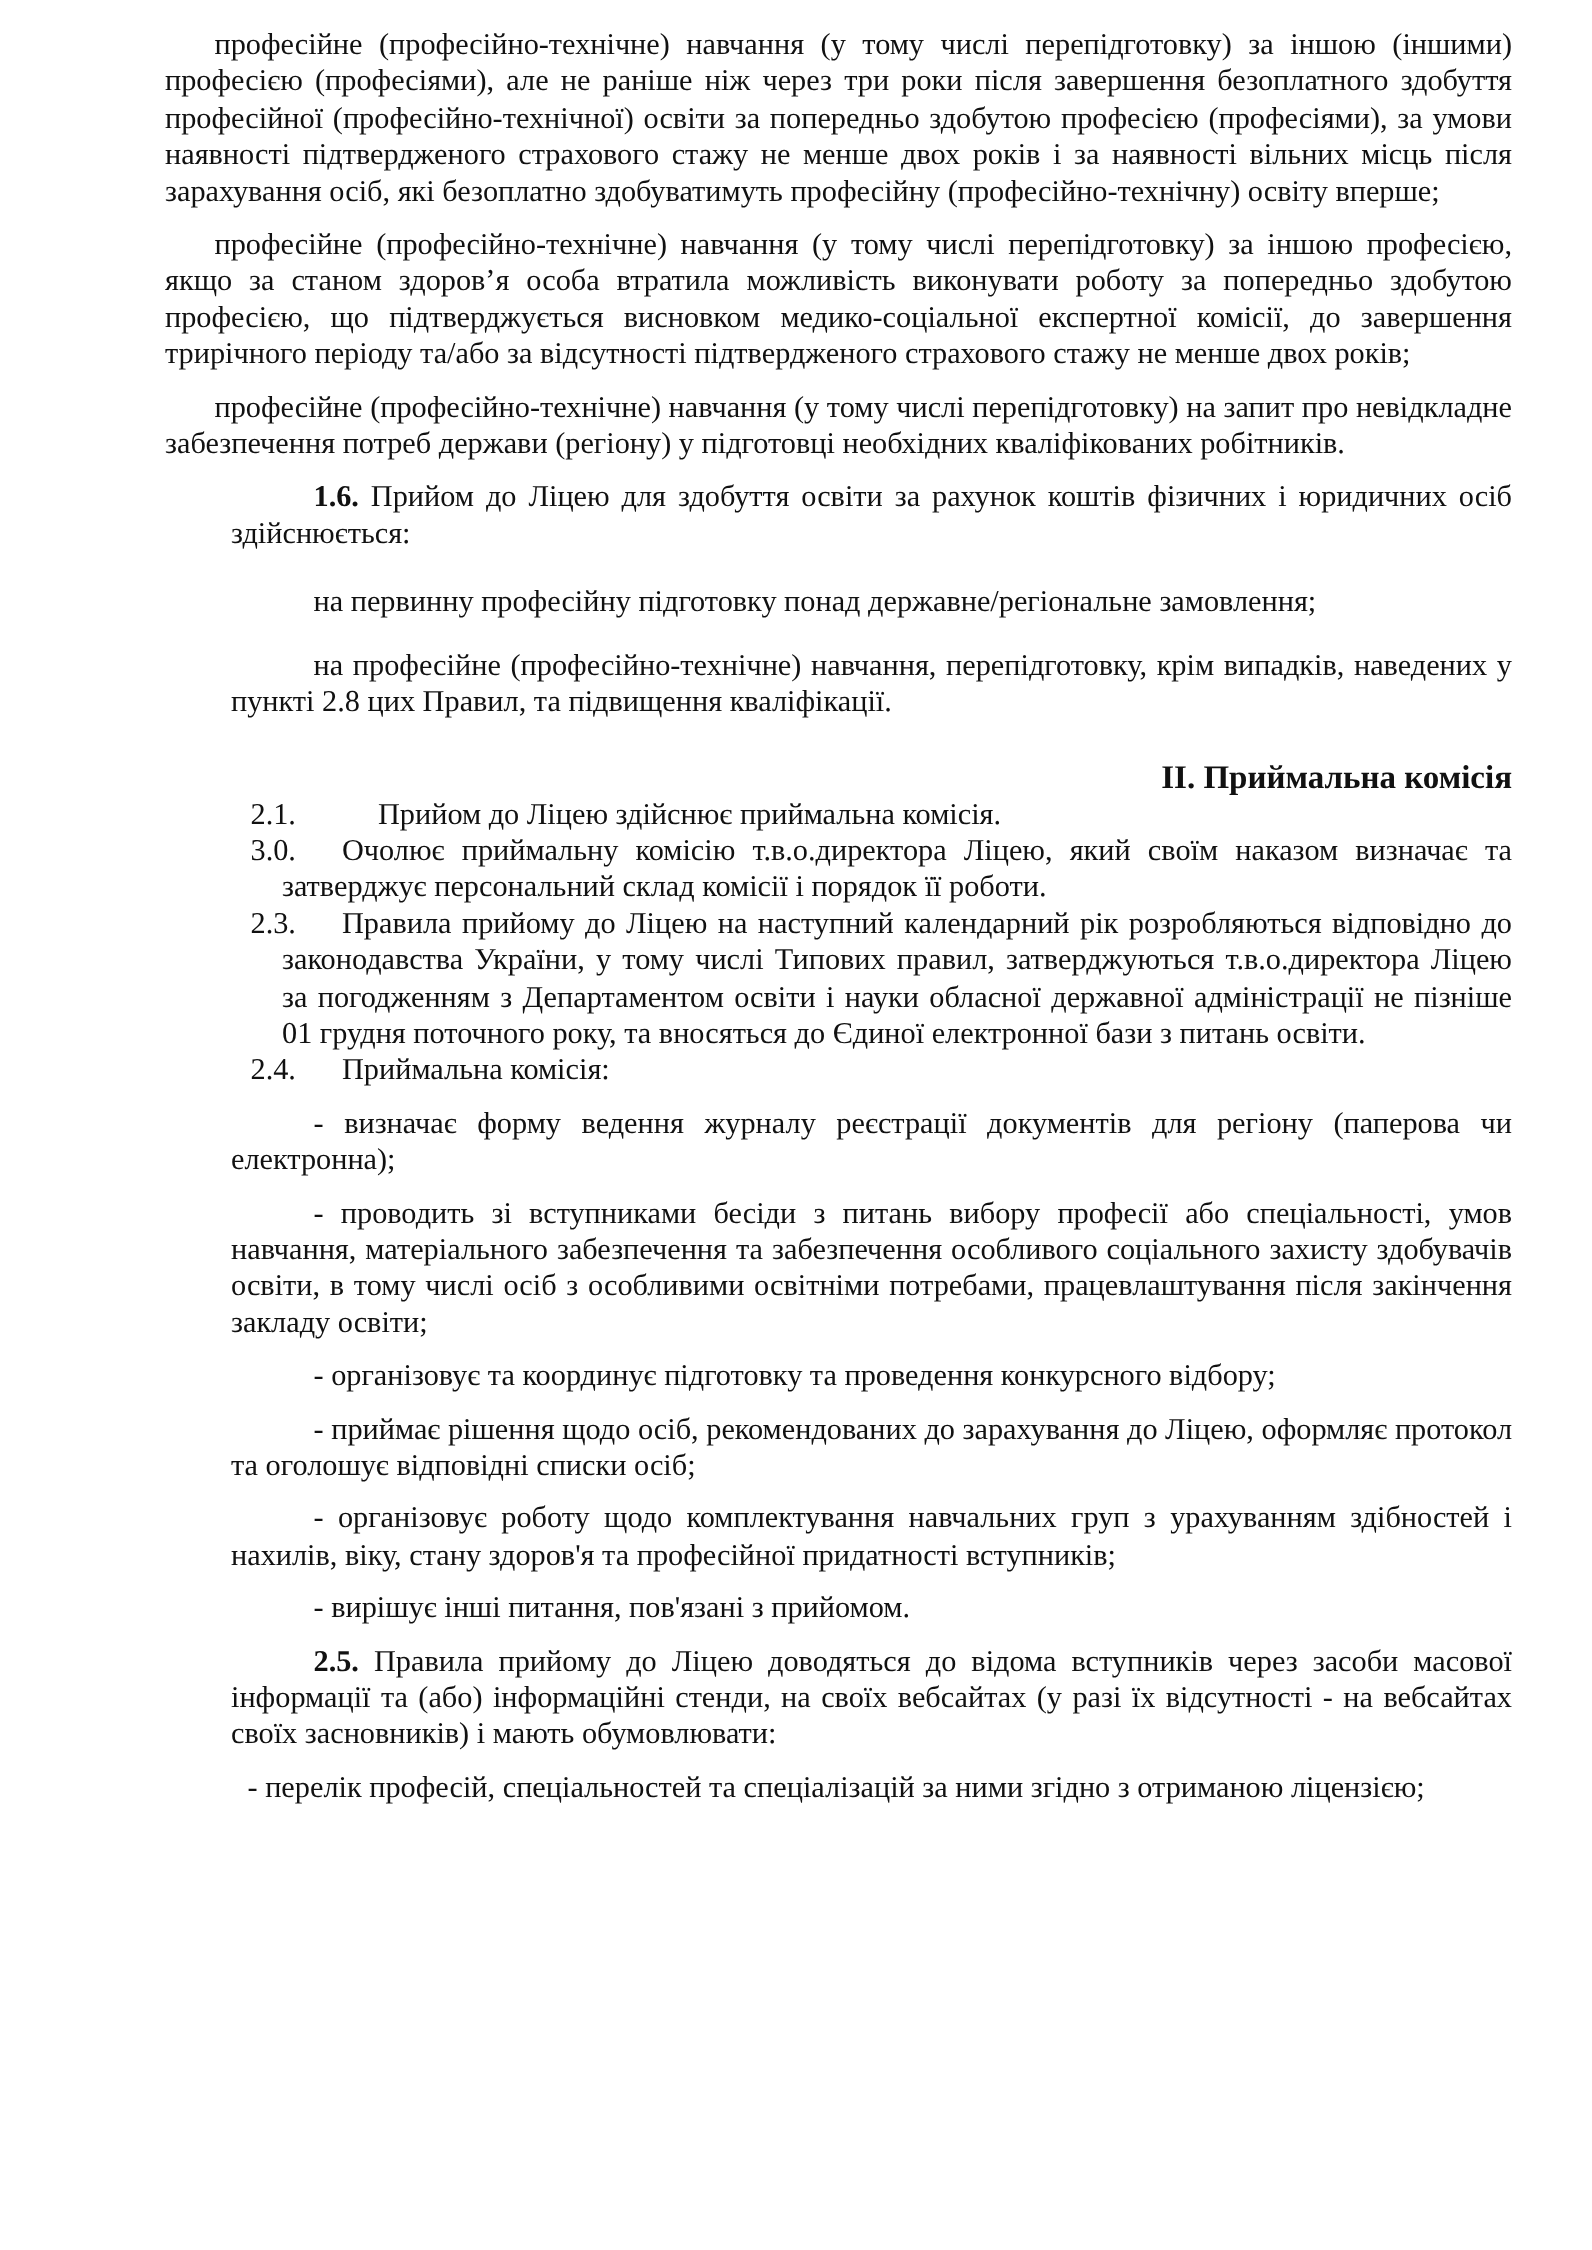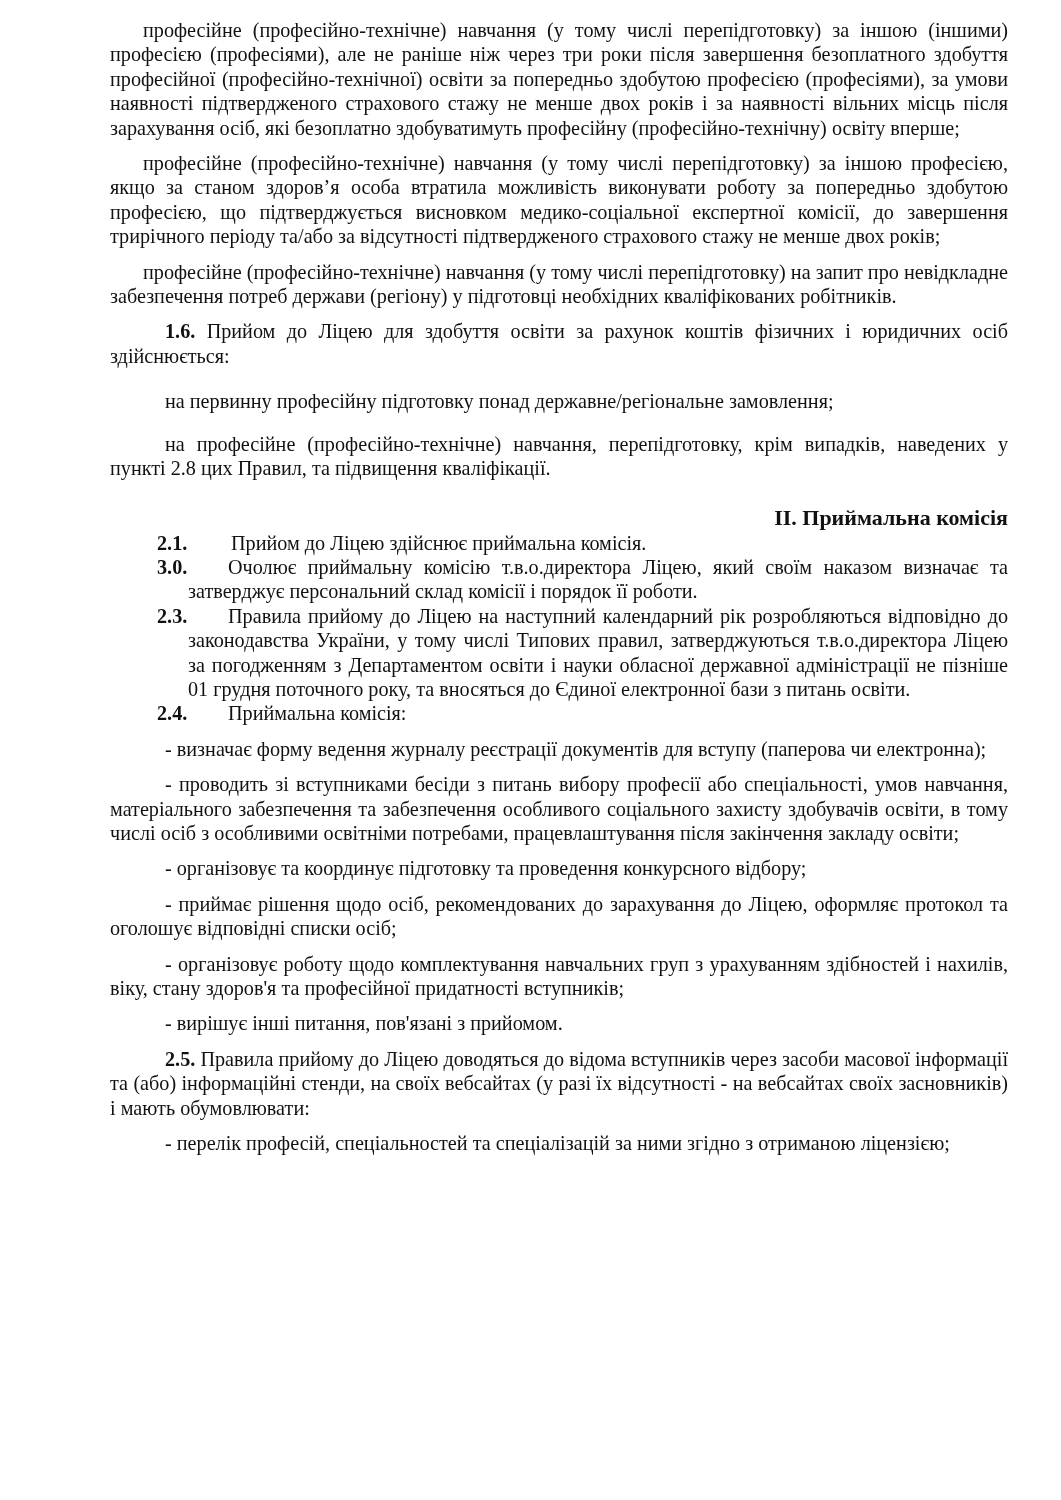--- a/index.html
+++ b/index.html
@@ -1,27 +1,27 @@
 <!DOCTYPE html>
 <html><head>
 <meta charset="utf-8">
 <style>
   html, body { margin: 0; padding: 0; background: #ffffff; }
   body { width: 1061px; height: 1500px; position: relative; overflow: hidden;
          font-family: "Liberation Serif", "DejaVu Serif", serif; color: #111; }
   .page { position: absolute; left: 110px; top: 18px; width: 898px; }
   p { margin: 0; font-size: 20.2px; line-height: 24.4px; text-align: justify; }
   .ind { text-indent: 33px; }
-  .ind2 { text-indent: 55px; }
+  .ind2 { text-indent: 55px; margin-left: 44px; }
   .gap { margin-top: 11px; }
   b { font-weight: bold; }
   .heading { text-align: right; font-weight: bold; font-size: 22px; line-height: 26px; margin-top: 24px; padding-left: 40px; }
   .numitem { position: relative; padding-left: 78px; text-indent: 0; }
-  .numitem .num { position: absolute; left: 47px; font-weight: bold; }
-  .numitem .first { padding-left: 43px; }
+  .numitem .num { position: absolute; left: 57px; font-weight: normal; }
+  .numitem .first { padding-left: 64px; }
   sup { font-size: 12px; line-height: 0; vertical-align: 8px; }
 </style>
 </head>
 <body>
 
 <div class="page">
 
   <p class="ind">професійне (професійно-технічне) навчання (у тому числі перепідготовку) за іншою (іншими) професією (професіями), але не раніше ніж через три роки після завершення безоплатного здобуття професійної (професійно-технічної) освіти за попередньо здобутою професією (професіями), за умови наявності підтвердженого страхового стажу не менше двох років і за наявності вільних місць після зарахування осіб, які безоплатно здобуватимуть професійну (професійно-технічну) освіту вперше;</p>
   <p class="ind gap">професійне (професійно-технічне) навчання (у тому числі перепідготовку) за іншою професією, якщо за станом здоров’я особа втратила можливість виконувати роботу за попередньо здобутою професією, що підтверджується висновком медико-соціальної експертної комісії, до завершення трирічного періоду та/або за відсутності підтвердженого страхового стажу не менше двох років;</p>
   <p class="ind gap">професійне (професійно-технічне) навчання (у тому числі перепідготовку) на запит про невідкладне забезпечення потреб держави (регіону) у підготовці необхідних кваліфікованих робітників.</p>
@@ -30,21 +30,21 @@
   <p class="ind2" style="margin-top:21px;">на первинну професійну підготовку понад державне/регіональне замовлення;</p>
   <p class="ind2" style="margin-top:18px;">на професійне (професійно-технічне) навчання, перепідготовку, крім випадків, наведених у пункті 2.8 цих  Правил, та підвищення кваліфікації.</p>
 
   <div class="heading">ІІ. Приймальна комісія</div>
 
   <p class="numitem"><span class="num">2.1.</span><span class="first">Прийом до Ліцею здійснює приймальна комісія.</span></p>
   <p class="numitem"><span class="num">3.0.</span><span style="display:inline-block;width:40px;"></span><span>Очолює приймальну комісію т.в.о.директора Ліцею, який своїм наказом визначає та затверджує персональний склад комісії і порядок її роботи.</span></p>
   <p class="numitem"><span class="num">2.3.</span><span style="display:inline-block;width:40px;"></span><span>Правила прийому до Ліцею на наступний календарний рік розробляються відповідно до законодавства України, у тому числі Типових правил, затверджуються т.в.о.директора Ліцею за погодженням з Департаментом освіти і науки обласної державної адміністрації не пізніше 01 грудня поточного року, та вносяться до Єдиної електронної бази з питань освіти.</span></p>
   <p class="numitem"><span class="num">2.4.</span><span style="display:inline-block;width:40px;"></span><span>Приймальна комісія:</span></p>
 
-  <p class="ind2 gap">- визначає форму ведення журналу реєстрації документів для вступу (паперова чи електронна);</p>
+  <p class="ind2 gap">- визначає форму ведення журналу реєстрації документів для регіону (паперова чи електронна);</p>
   <p class="ind2 gap">- проводить зі вступниками бесіди з питань вибору професії або спеціальності, умов навчання, матеріального забезпечення та забезпечення особливого соціального захисту здобувачів освіти, в тому числі осіб з особливими освітніми потребами, працевлаштування після закінчення закладу освіти;</p>
   <p class="ind2 gap">- організовує та координує підготовку та проведення конкурсного відбору;</p>
   <p class="ind2 gap">- приймає рішення щодо осіб, рекомендованих до зарахування до Ліцею, оформляє протокол та оголошує відповідні списки осіб;</p>
   <p class="ind2 gap">- організовує роботу щодо комплектування навчальних груп з урахуванням здібностей і нахилів, віку, стану здоров'я та професійної придатності вступників;</p>
   <p class="ind2 gap">- вирішує інші питання, пов'язані з прийомом.</p>
 
 
   <p class="ind2 gap"><b>2.5.</b><span> Правила прийому до Ліцею доводяться до відома вступників через засоби масової інформації та (або) інформаційні стенди, на своїх вебсайтах (у разі їх відсутності - на вебсайтах своїх засновників) і мають обумовлювати:</span></p>
   <p class="gap" style="text-indent:55px;">- перелік професій, спеціальностей та спеціалізацій за ними згідно з отриманою ліцензією;</p>
 

